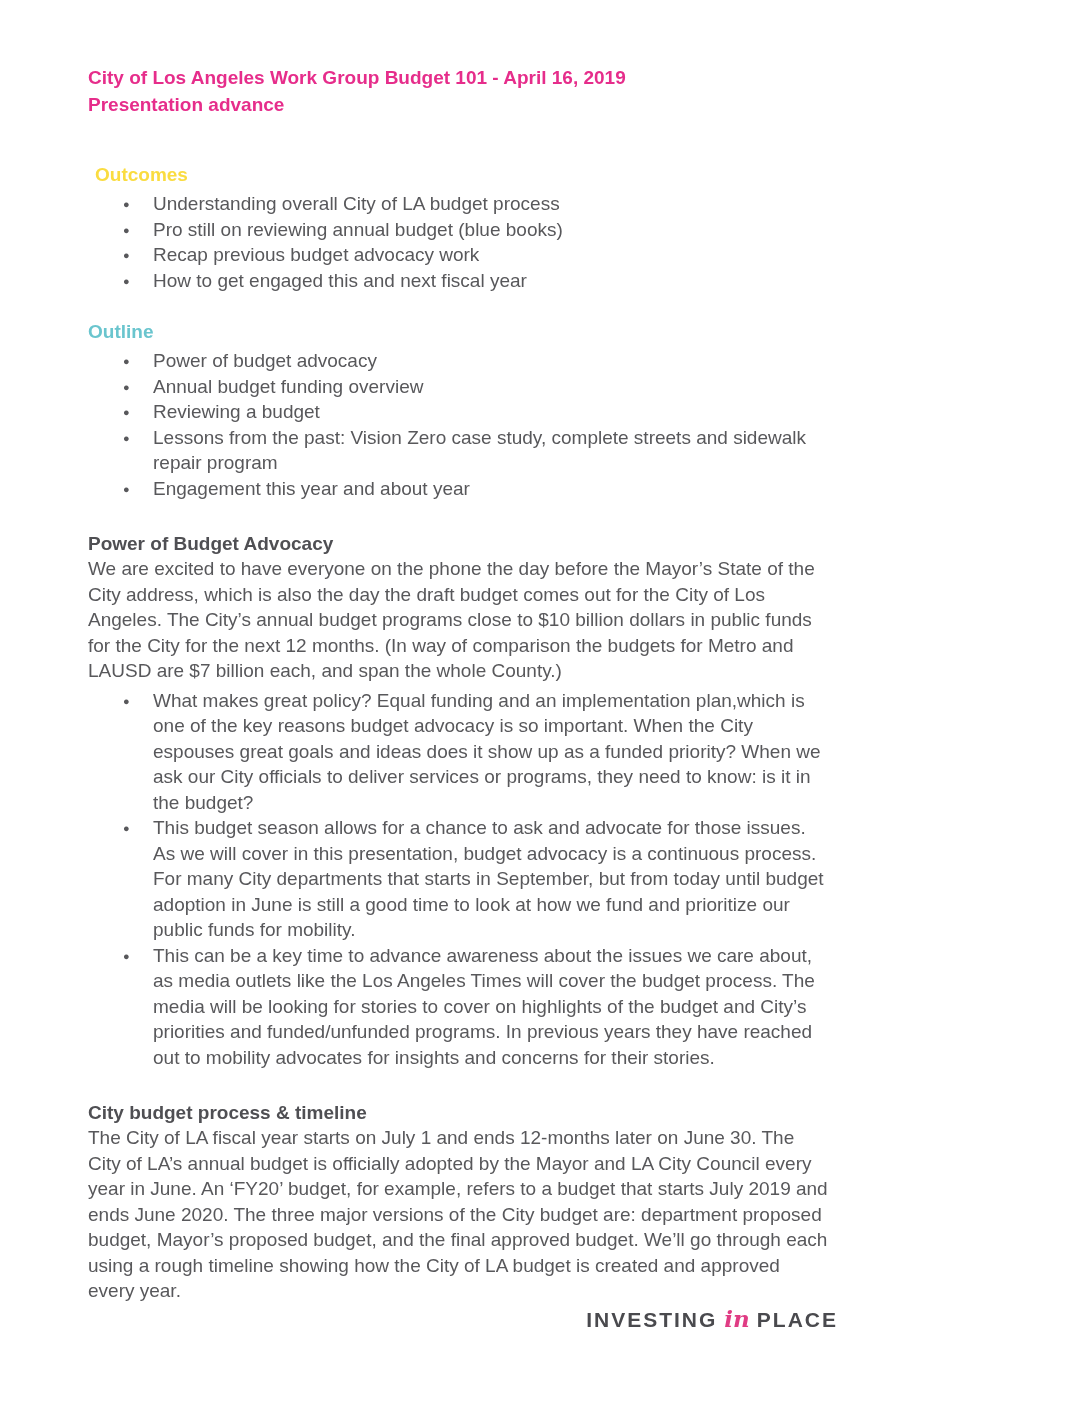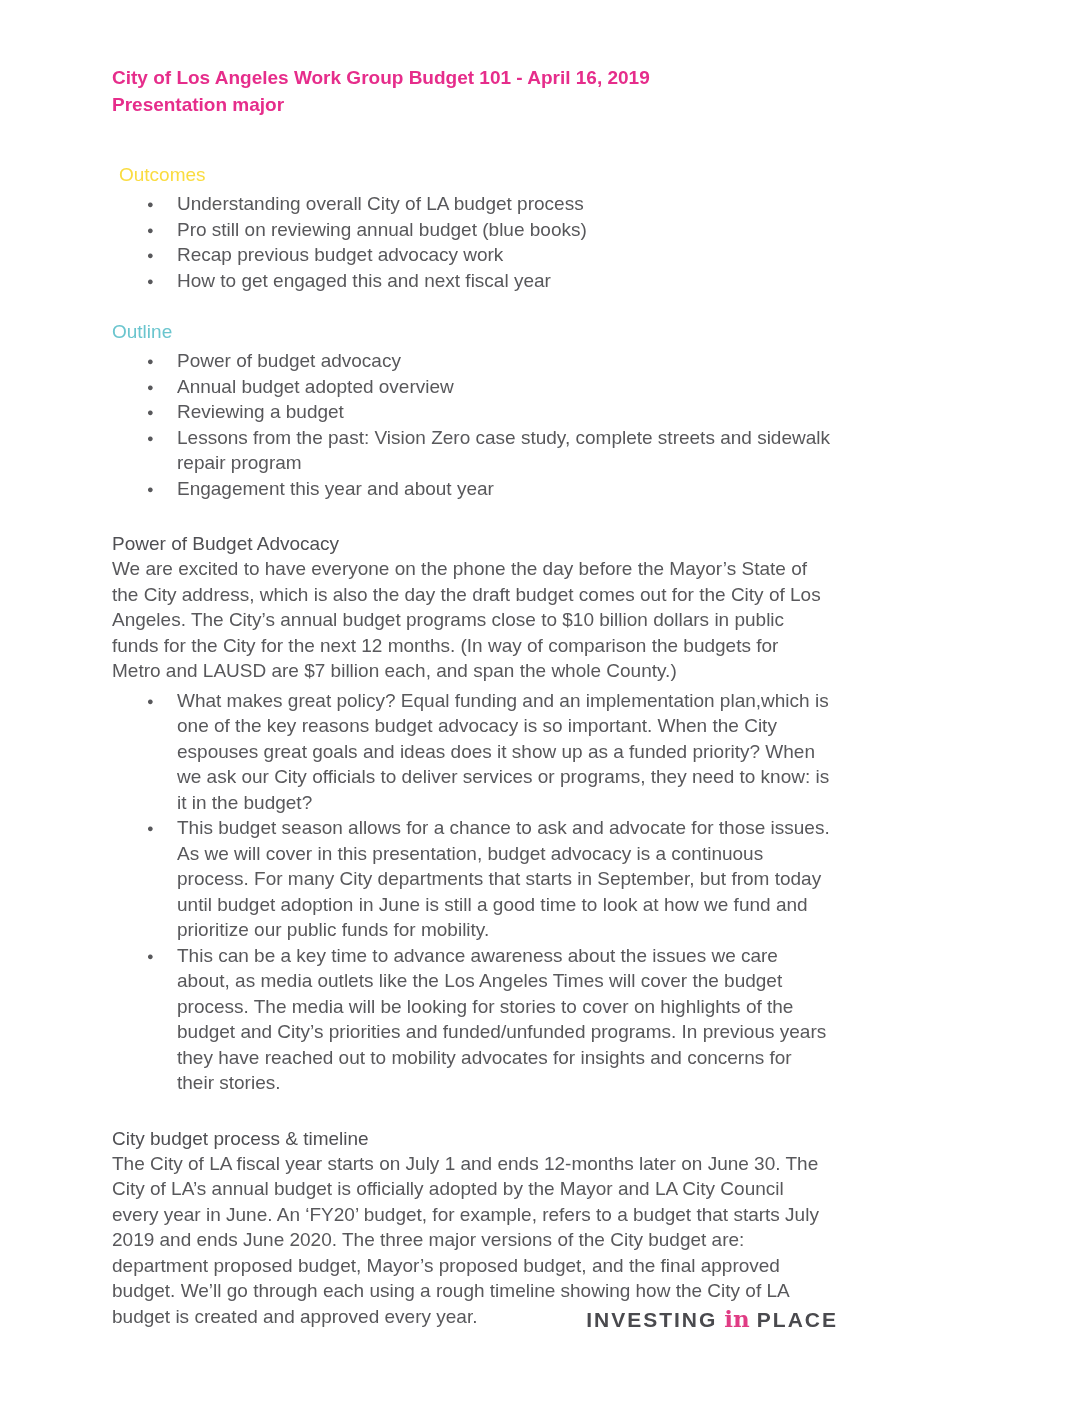--- a/index.html
+++ b/index.html
@@ -6,32 +6,32 @@
   html, body { background: #ffffff; }
   .page {
     position: relative;
     width: 980px;
     height: 1408px;
     background: #ffffff;
     font-family: "Liberation Sans", "DejaVu Sans", sans-serif;
     color: #58585b;
     font-size: 19px;
     line-height: 25.5px;
-    padding: 64px 150px 0 112px;
+    padding: 64px 150px 0 88px;
     overflow: hidden;
   }
   .doc-title {
     color: #e62d8b;
     font-weight: bold;
     font-size: 19px;
     line-height: 27px;
   }
   .section-outcomes { margin-top: 44px; }
   .heading {
-    font-weight: normal;
+    font-weight: bold;
     font-size: 19px;
     line-height: 25px;
   }
   .heading-yellow { color: #fadc40; padding-left: 7px; }
   .heading-teal   { color: #6ac5ce; }
   .heading-dark   { color: #4f4f53; }
   ul.bullets {
     list-style: none;
     margin-top: 4px;
   }
@@ -60,51 +60,52 @@
     white-space: nowrap;
   }
   .logo-caps {
     font-weight: 800;
     font-size: 21px;
     letter-spacing: 2px;
     color: #4a4a4e;
   }
   .logo-in {
     font-family: "DejaVu Serif", "Liberation Serif", serif;
+    font-style: italic;
     font-weight: bold;
     font-size: 23px;
     color: #e03c84;
     margin: 0 7px;
   }
 </style>
 </head>
 <body>
 
 <div class="page">
 
   <div class="doc-title">
     <div>City of Los Angeles Work Group Budget 101 - April 16, 2019</div>
-    <div>Presentation major</div>
+    <div>Presentation advance</div>
   </div>
 
   <div class="section-outcomes">
     <div class="heading heading-yellow">Outcomes</div>
     <ul class="bullets">
       <li>Understanding overall City of LA budget process</li>
       <li>Pro still on reviewing annual budget (blue books)</li>
       <li>Recap previous budget advocacy work</li>
       <li>How to get engaged this and next fiscal year</li>
     </ul>
   </div>
 
   <div class="section-outline">
     <div class="heading heading-teal">Outline</div>
     <ul class="bullets">
       <li>Power of budget advocacy</li>
-      <li>Annual budget adopted overview</li>
+      <li>Annual budget funding overview</li>
       <li>Reviewing a budget</li>
       <li>Lessons from the past: Vision Zero case study, complete streets and sidewalk repair program</li>
       <li>Engagement this year and about year</li>
     </ul>
   </div>
 
   <div class="section-power">
     <div class="heading heading-dark">Power of Budget Advocacy</div>
     <p class="para">We are excited to have everyone on the phone the day before the Mayor’s State of the City address, which is also the day the draft budget comes out for the City of Los Angeles.  The City’s annual budget programs close to $10 billion dollars in public funds for the City for the next 12 months. (In way of comparison the budgets for Metro and LAUSD are $7 billion each, and span the whole County.)</p>
     <ul class="bullets">

